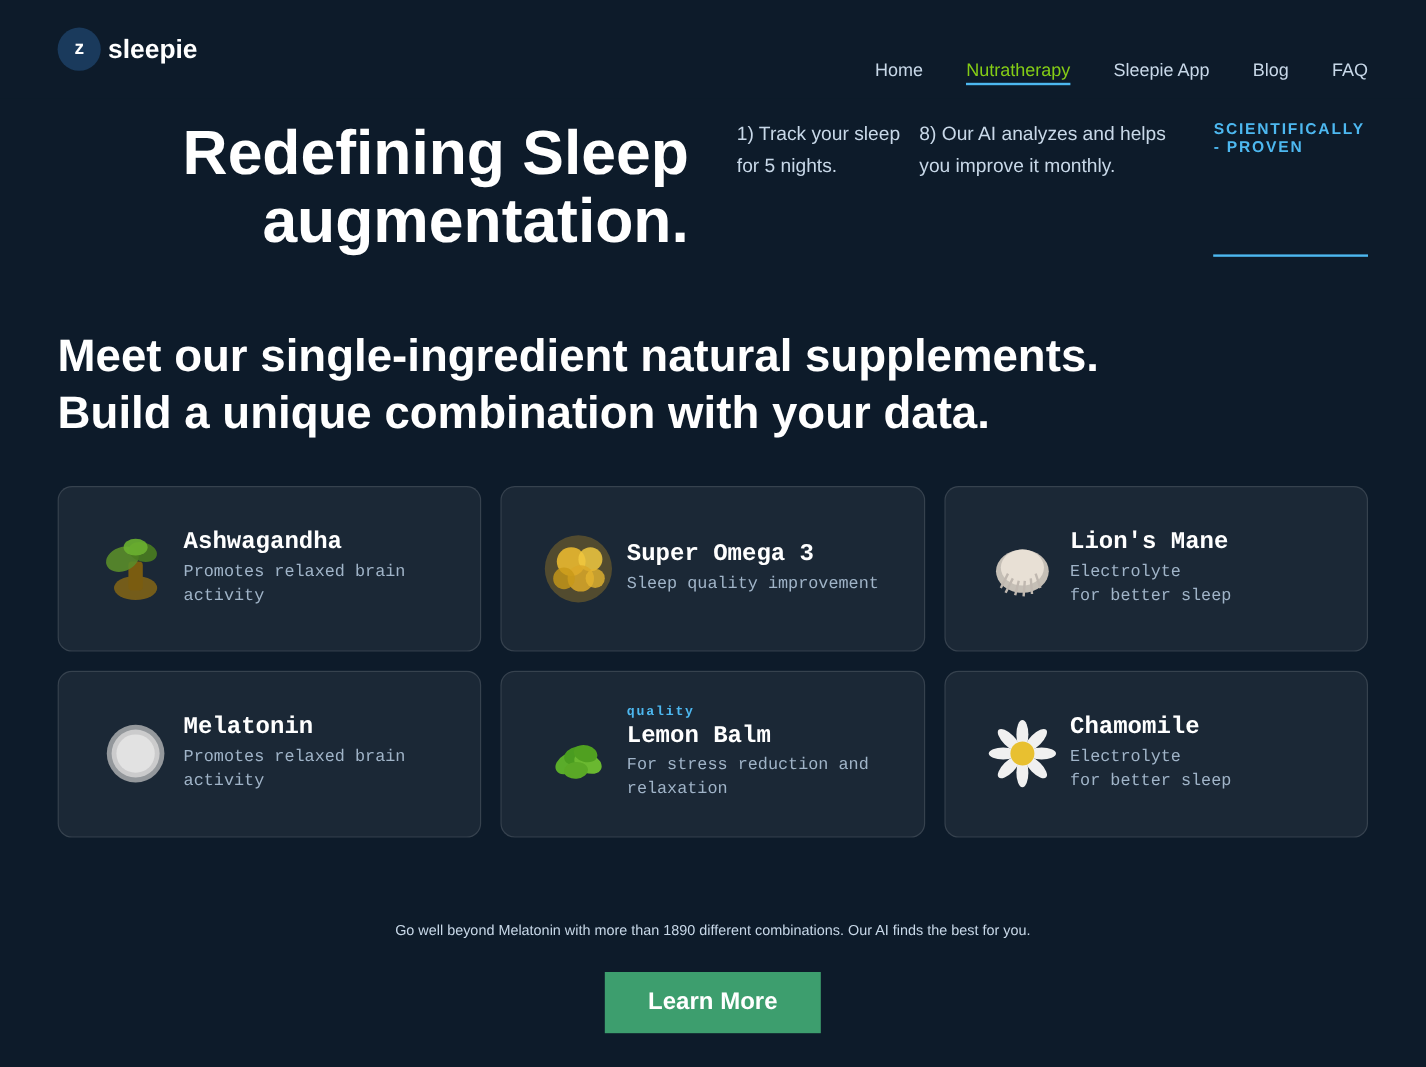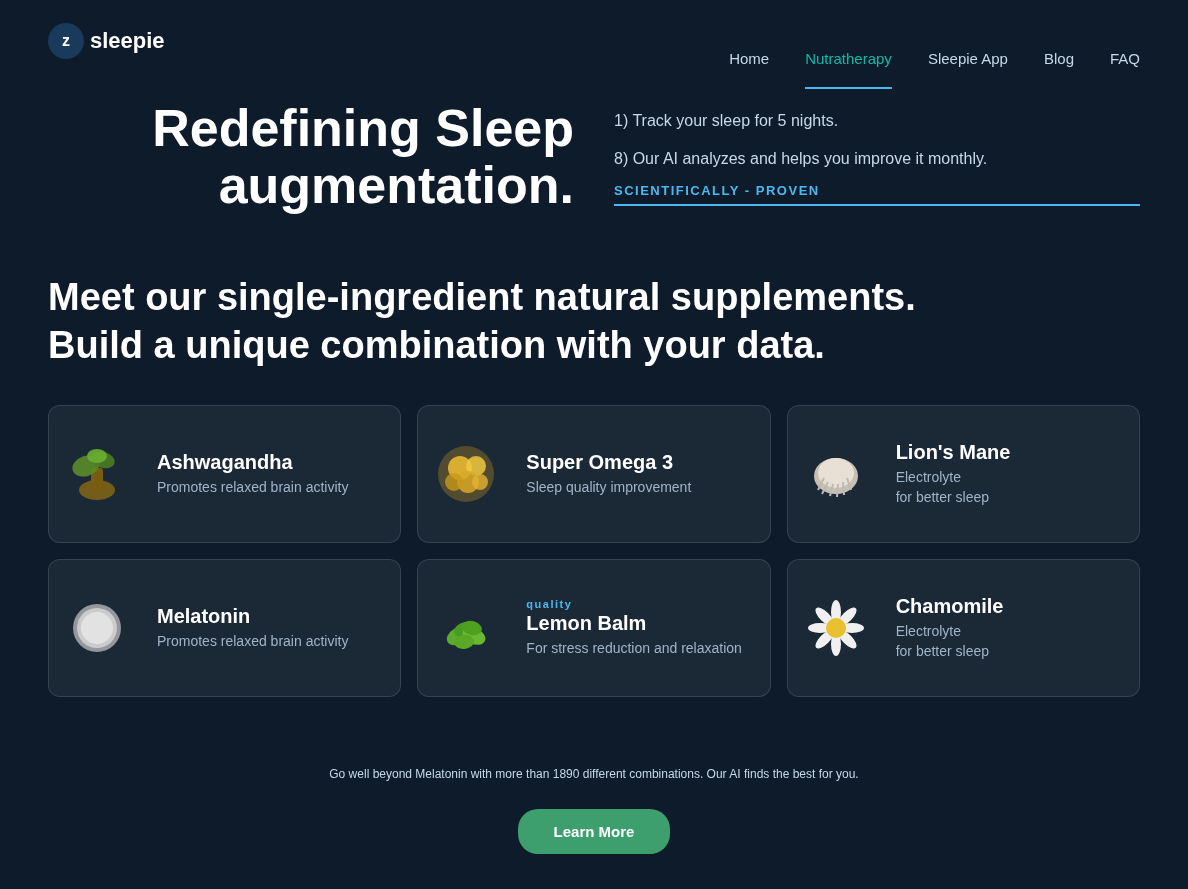--- a/index.html
+++ b/index.html
@@ -56,23 +56,23 @@
     }
 
     .nav-links a {
       text-decoration: none;
       color: #c8d8e8;
       font-size: 15px;
       font-weight: 500;
     }
 
     .nav-links a.active {
-      color: #14b8a6;
+      color: #84cc16;
       border-bottom: 2px solid #4db8f0;
-      padding-bottom: 20px;
+      padding-bottom: 2px;
     }
 
     
     .hero {
       display: flex;
       padding: 100px 48px 40px 48px;
       gap: 40px;
       min-height: 220px;
     }
 
@@ -84,21 +84,21 @@
       font-size: 52px;
       font-weight: 800;
       line-height: 1.1;
       color: #ffffff;
       text-align: right;
     }
 
     .hero-right {
       flex: 1;
       display: flex;
-      flex-direction: column;
+      flex-direction: row;
       justify-content: center;
       gap: 12px;
     }
 
     .hero-right p {
       font-size: 16px;
       color: #c8d8e8;
       line-height: 1.6;
     }
 
@@ -128,26 +128,26 @@
     .cards-grid {
       display: grid;
       grid-template-columns: repeat(3, 1fr);
       gap: 16px;
     }
 
     .card {
       background: rgba(255,255,255,0.06);
       border: 1px solid rgba(255,255,255,0.12);
       border-radius: 12px;
-      padding: 28px 8px;
-      display: flex;
-      align-items: center;
-      gap: 20px;
+      padding: 28px 24px;
+      display: flex;
+      align-items: center;
       cursor: pointer;
       transition: background 0.2s;
+      font-family: Liberation Mono, monospace;
     }
 
     .card-image {
       width: 80px;
       height: 80px;
       flex-shrink: 0;
       display: flex;
       align-items: center;
       justify-content: center;
       font-size: 48px;
@@ -175,24 +175,24 @@
     .bottom-text {
       font-size: 12px;
       color: #c8d8e8;
       margin-bottom: 28px;
     }
 
     .learn-more-btn {
       display: inline-block;
       background: #3d9e6e;
       color: #ffffff;
-      font-size: 15px;
+      font-size: 20px;
       font-weight: 600;
       padding: 14px 36px;
-      border-radius: 20px;
+      border-radius: 0;
       border: none;
       cursor: pointer;
       text-decoration: none;
     }
   </style>
 </head>
 <body>
 
 <nav>
   <a class="logo" href="#">

